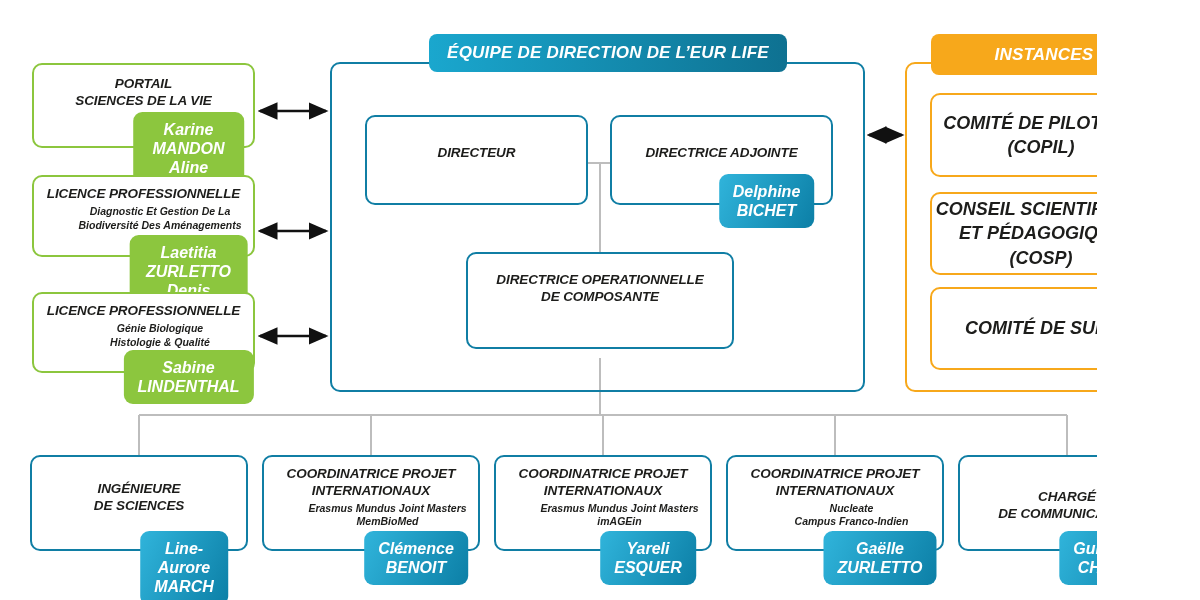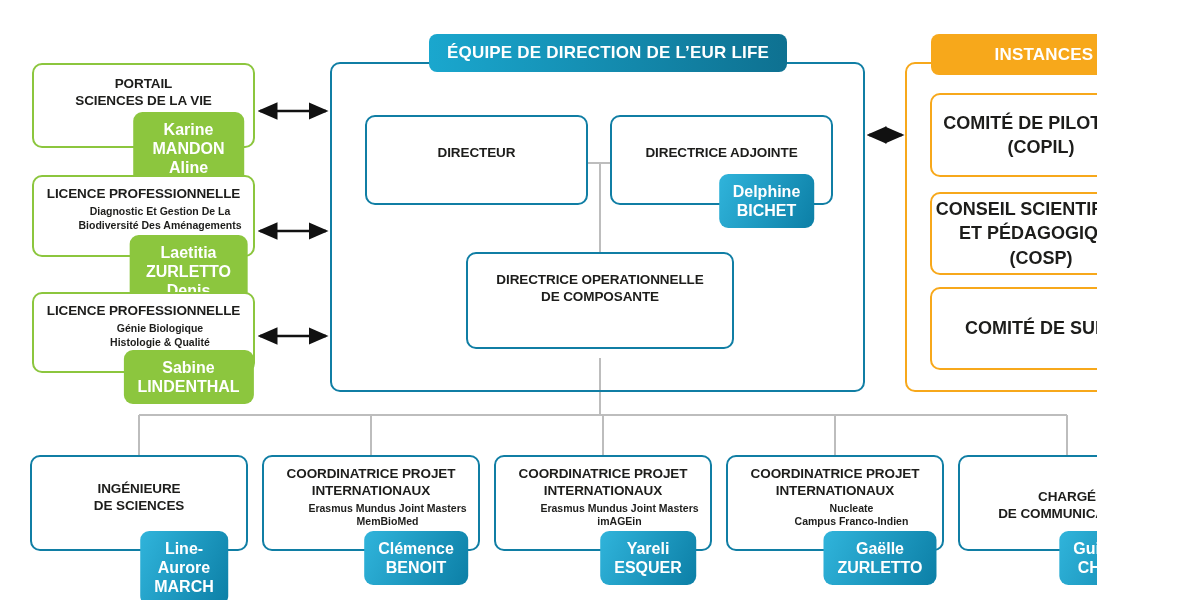--- a/index.html
+++ b/index.html
@@ -1,18 +1,18 @@
 <!DOCTYPE html>
 <html style="--teal_border: #107ea4; --teal_grad_light: #30b4db; --teal_grad_dark: #0c7fa6; --header_grad_left: #1aa7ce; --header_grad_right: #0e7191; --green: #8cc63e; --orange: #f7a81b; --connector_gray: #bdbdbd; --arrow_black: #111111; --text_black: #1d1d1b;"><head>
 <meta charset="utf-8">
 <style>
   html,body{margin:0;padding:0;background:#fff;}
   .canvas{
     position:relative;width:1097px;height:600px;background:#fff;overflow:hidden;
-    font-family:"Liberation Sans", sans-serif;color:var(--text_black);
+    font-family:"Liberation Sans", sans-serif;color:var(--text_black);font-style:italic;
   }
   .canvas svg{position:absolute;left:0;top:0;}
   .box{position:absolute;box-sizing:border-box;background:#fff;}
   .container{position:absolute;box-sizing:border-box;background:transparent;border-radius:10px;}
   .teal-container{border:2px solid var(--teal_border);}
   .orange-container{border:2px solid var(--orange);}
   .teal-box{border:2px solid var(--teal_border);border-radius:10px;}
   .green-box{border:2px solid var(--green);border-radius:10px;}
   .orange-box{border:2px solid var(--orange);border-radius:10px;display:flex;align-items:center;justify-content:center;}
   .unit-title{

